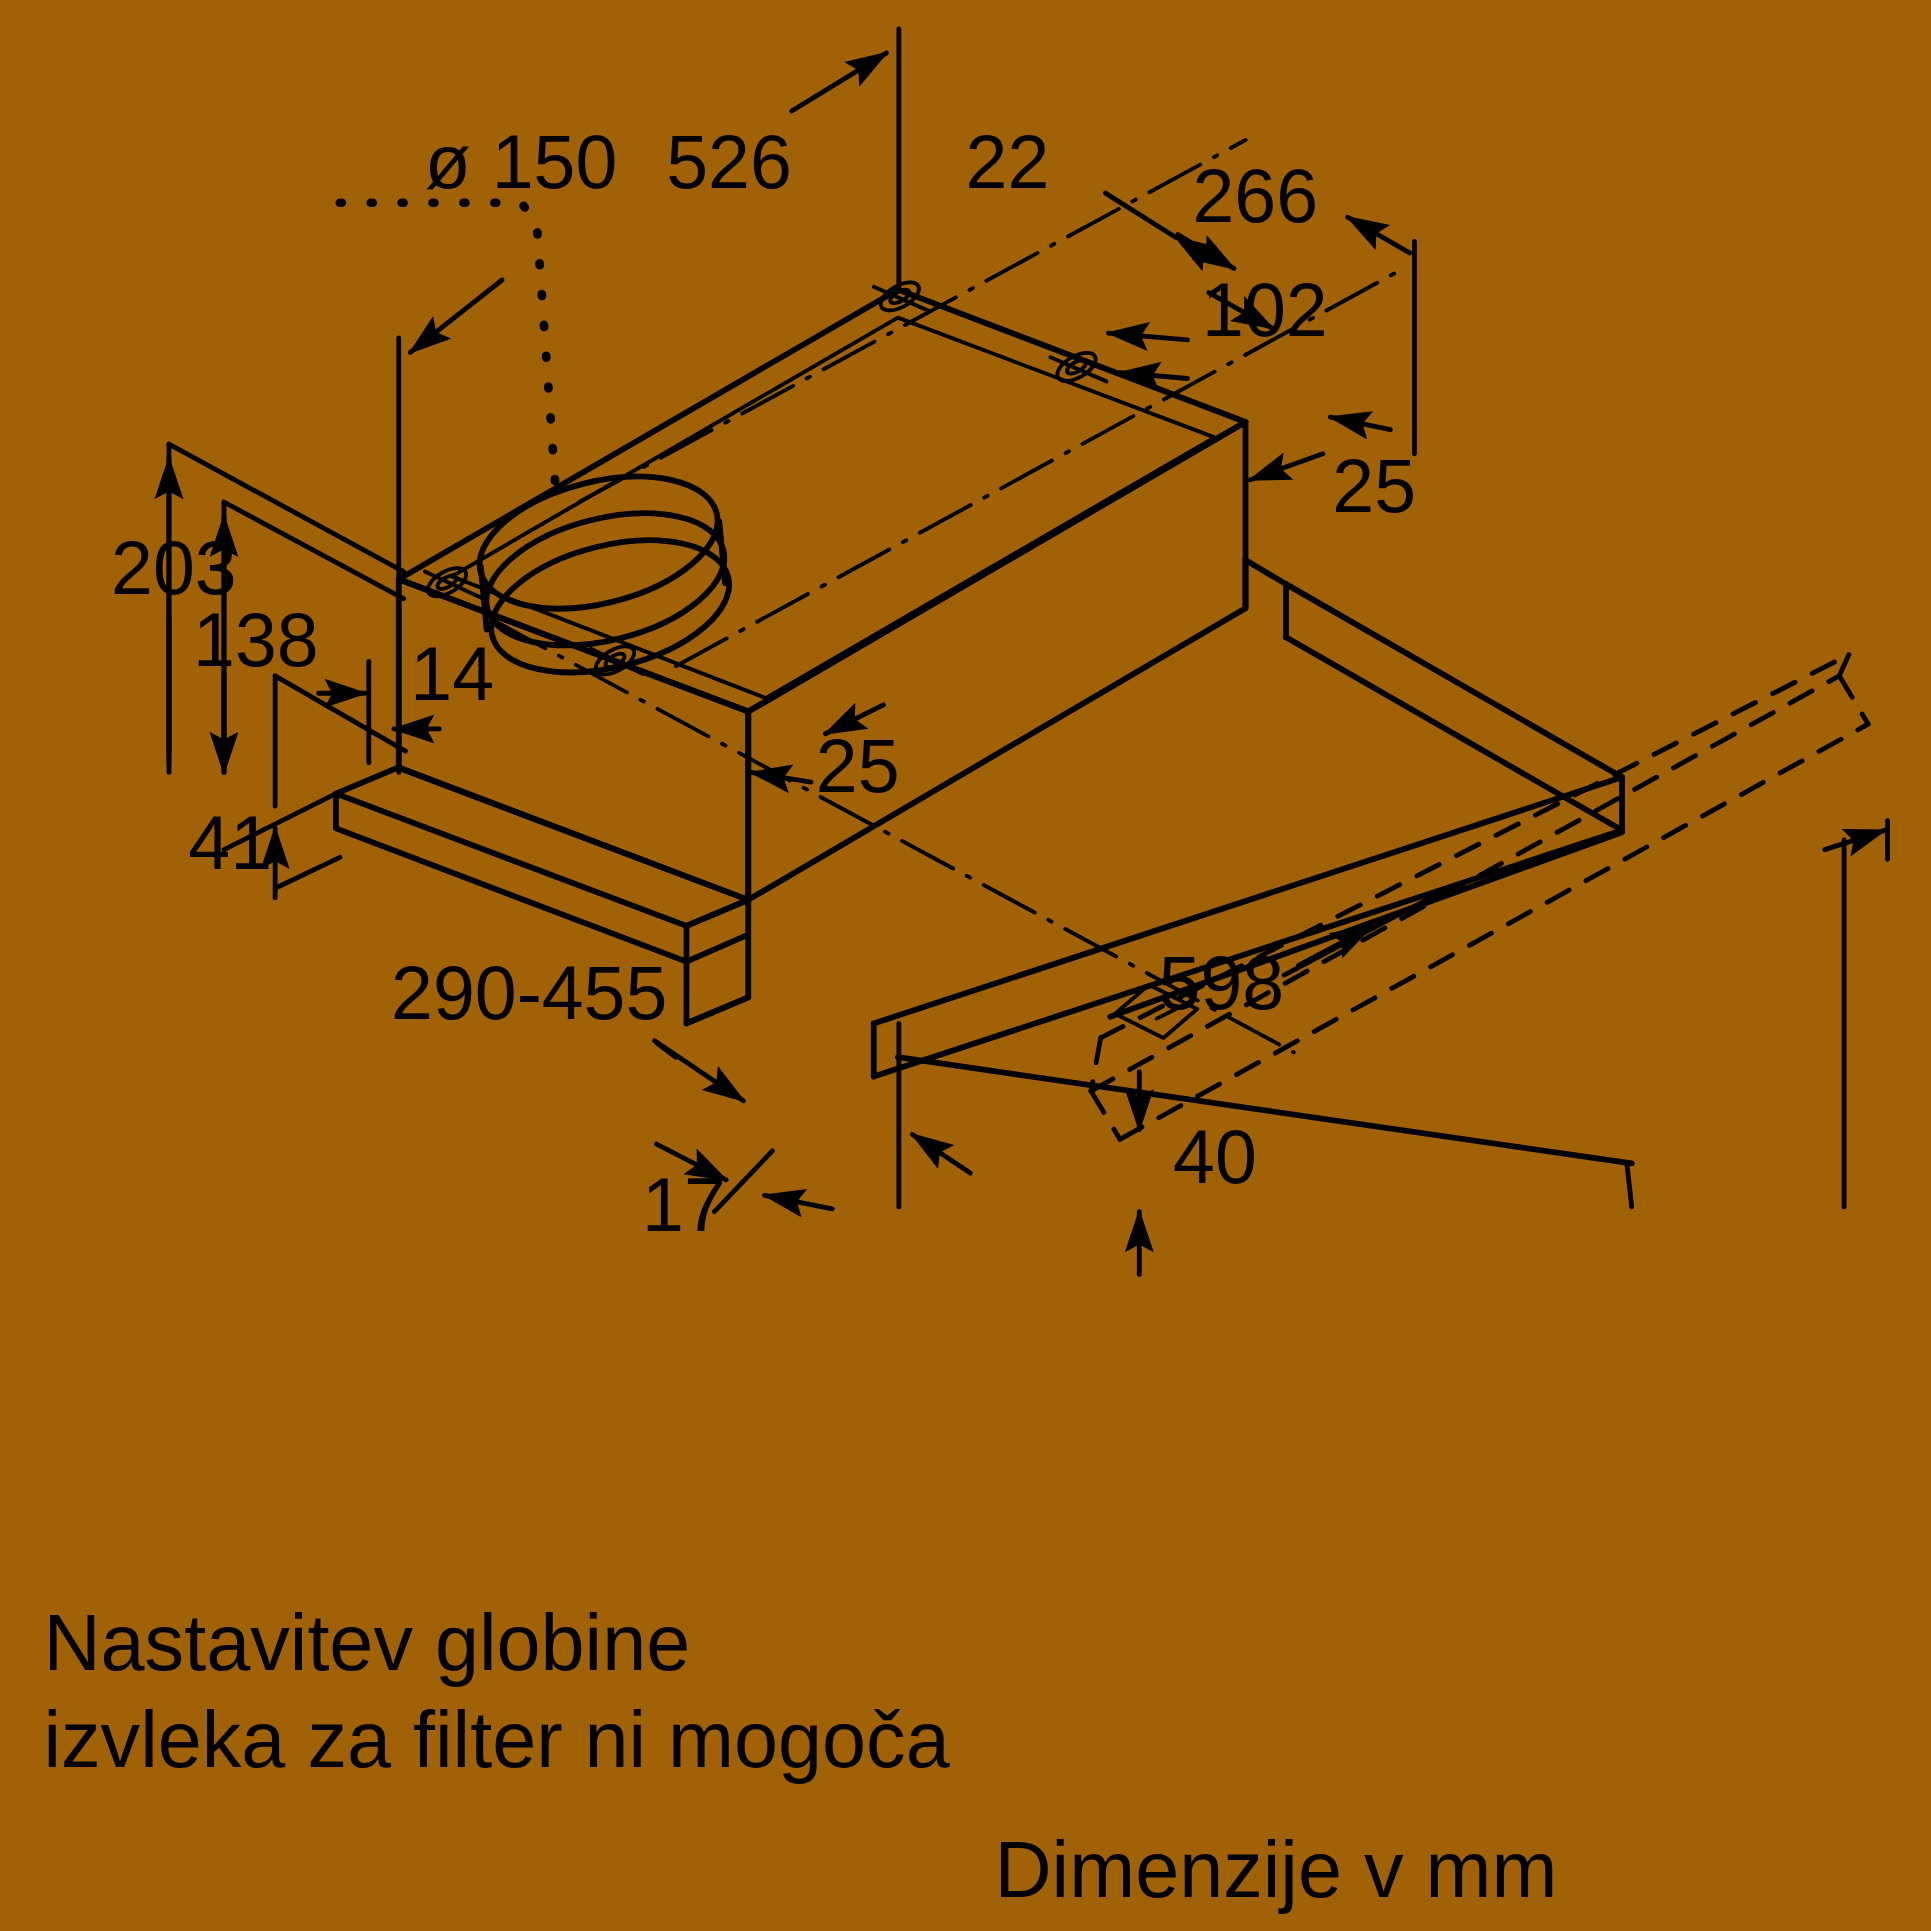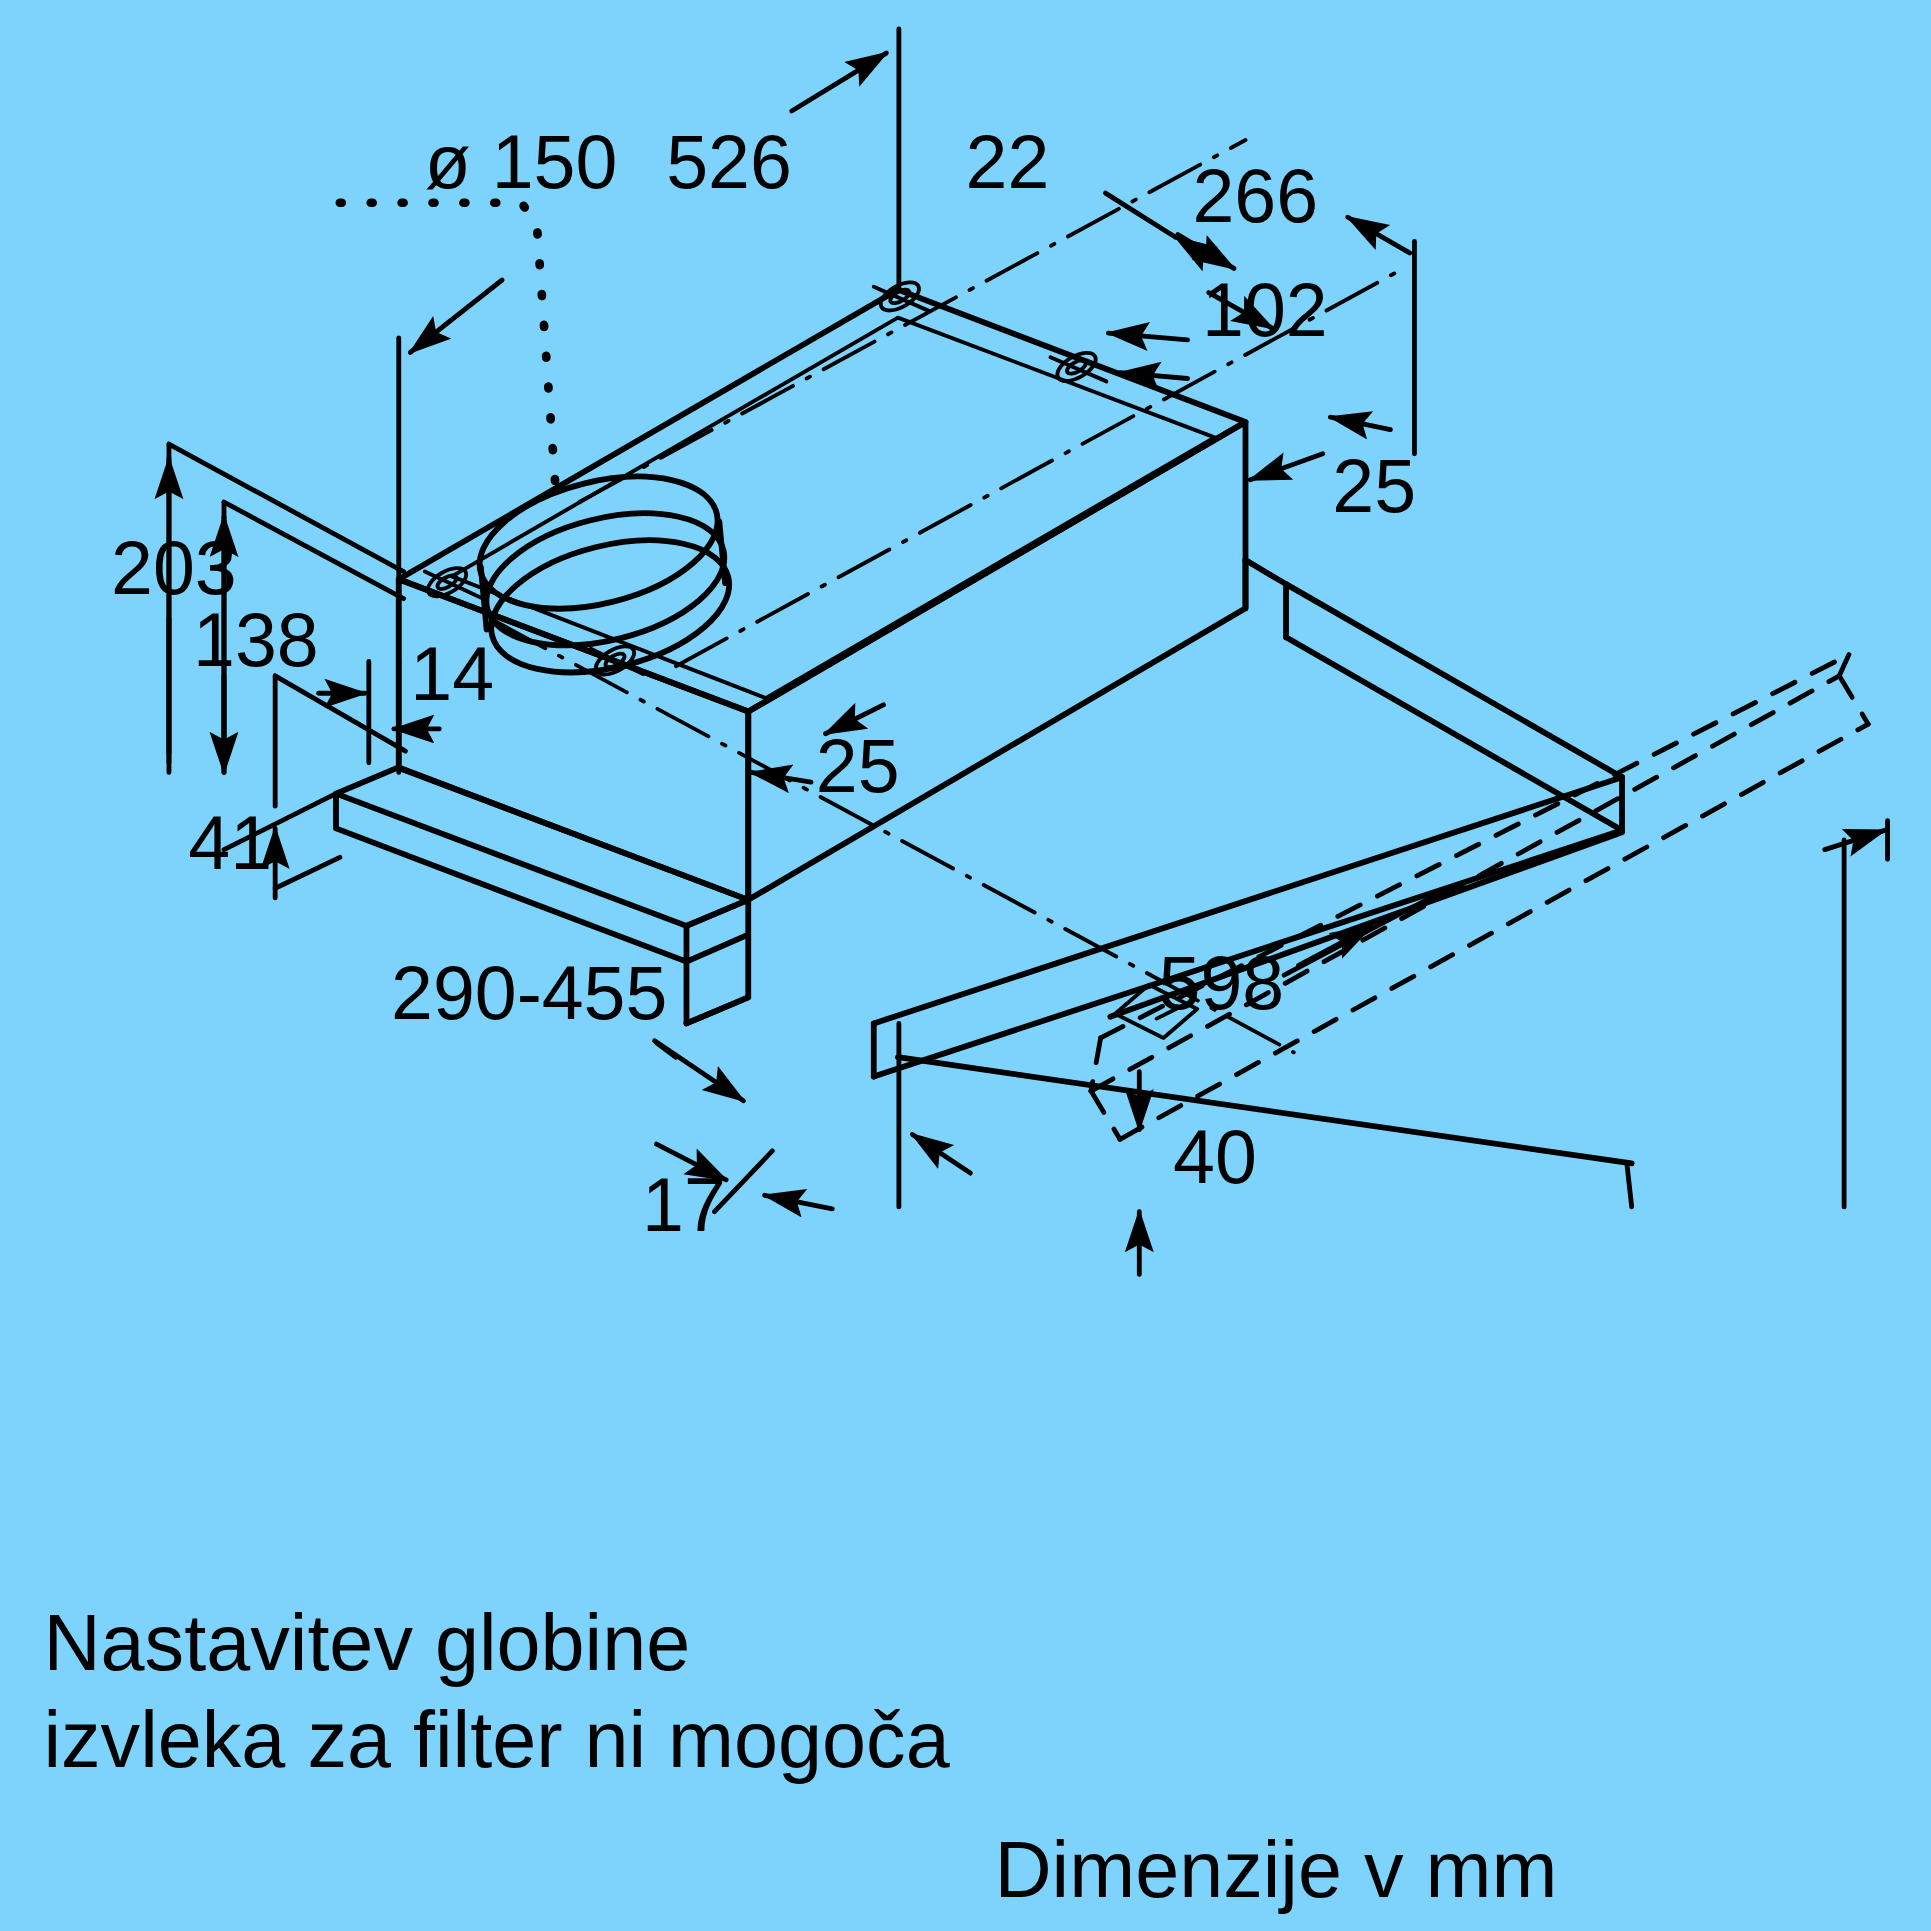--- a/index.html
+++ b/index.html
@@ -1,17 +1,17 @@
 <!DOCTYPE html>
 <html><head>
 <meta charset="utf-8">
 <style>
   html,body{margin:0;padding:0;background:#ffffff;}
   body{width:1931px;height:1931px;overflow:hidden;font-family:"Liberation Sans",sans-serif;}
-  #sheet{position:relative;width:1931px;height:1931px;background:#7dd3fc;}
+  #sheet{position:relative;width:1931px;height:1931px;background:#a16207;}
   svg#drawing{position:absolute;left:0;top:0;width:1931px;height:1931px;}
   .dimtext{font-family:"Liberation Sans",sans-serif;font-size:78px;fill:#000;}
   .notetext{font-family:"Liberation Sans",sans-serif;font-size:82px;fill:#000;}
   .ln{stroke:#000;fill:none;stroke-linecap:round;stroke-linejoin:round;}
   .body-ln{stroke-width:6;}
   .dim-ln{stroke-width:5;}
   .thin-ln{stroke-width:4;}
   .dash-ln{stroke-width:5;stroke-dasharray:26 20;}
   .dot-ln{stroke-width:9;stroke-dasharray:2 30;stroke-linecap:round;}
   .cl-ln{stroke-width:4;stroke-dasharray:60 16 4 16;}

